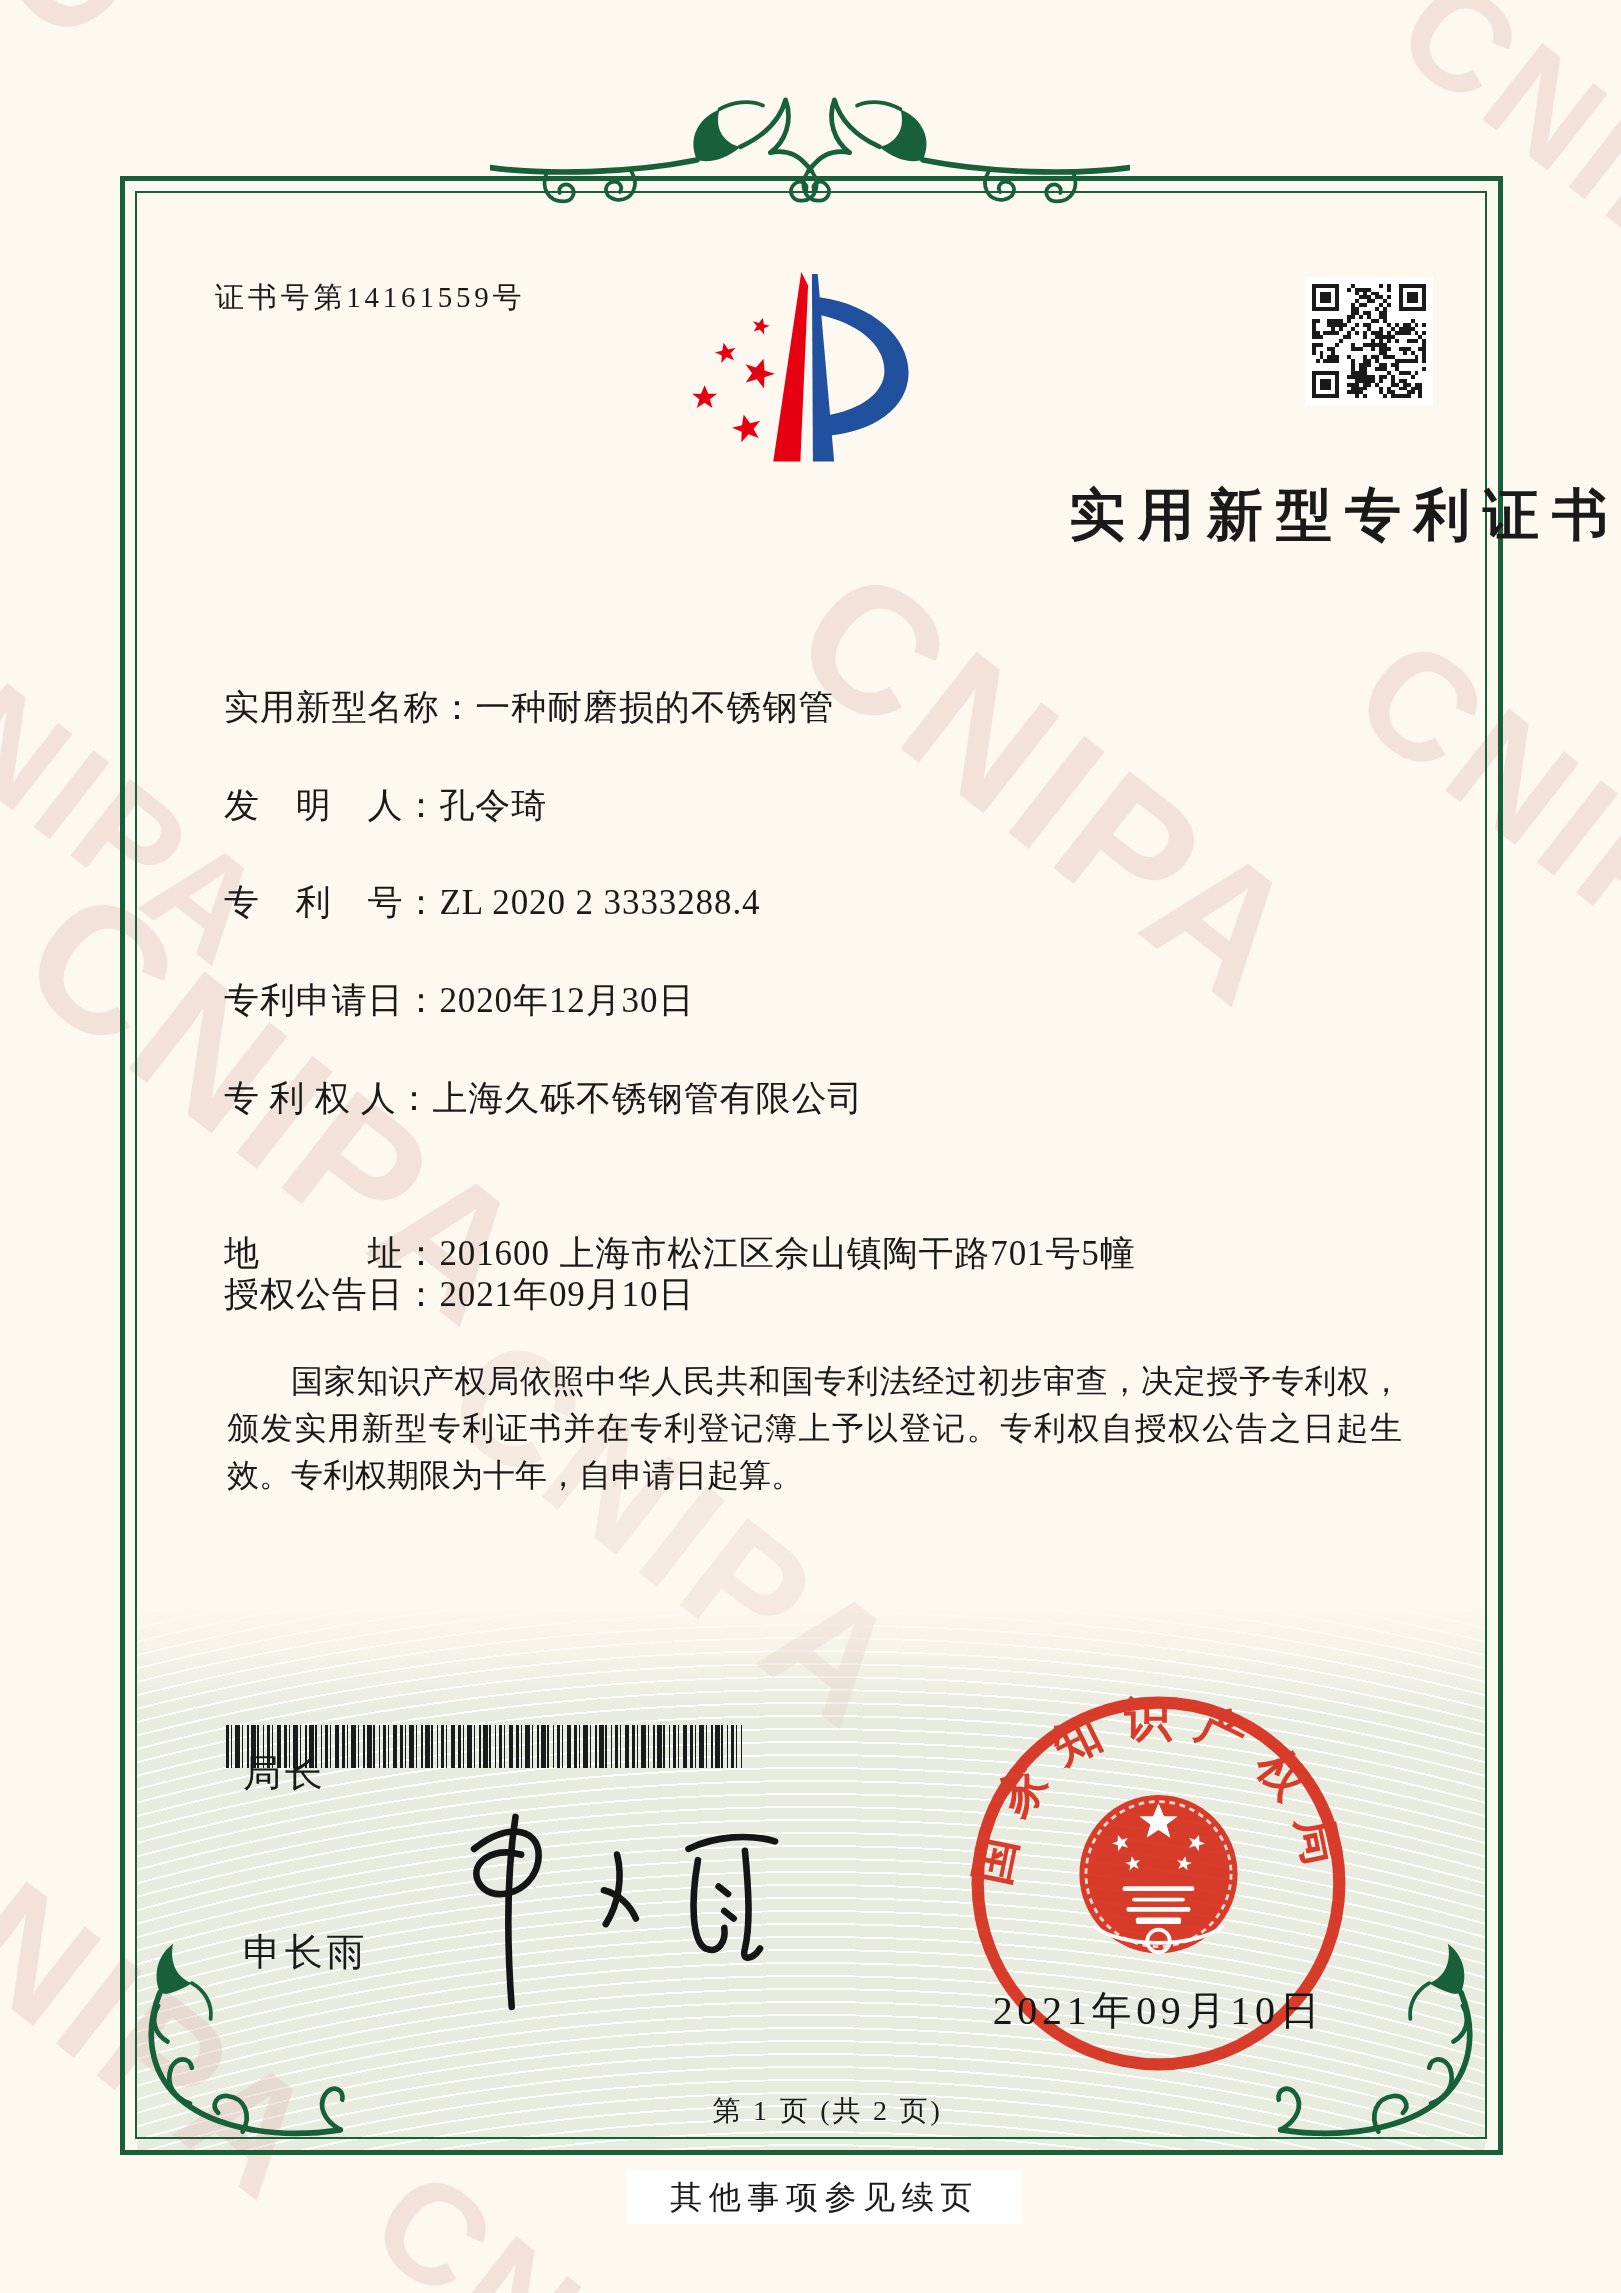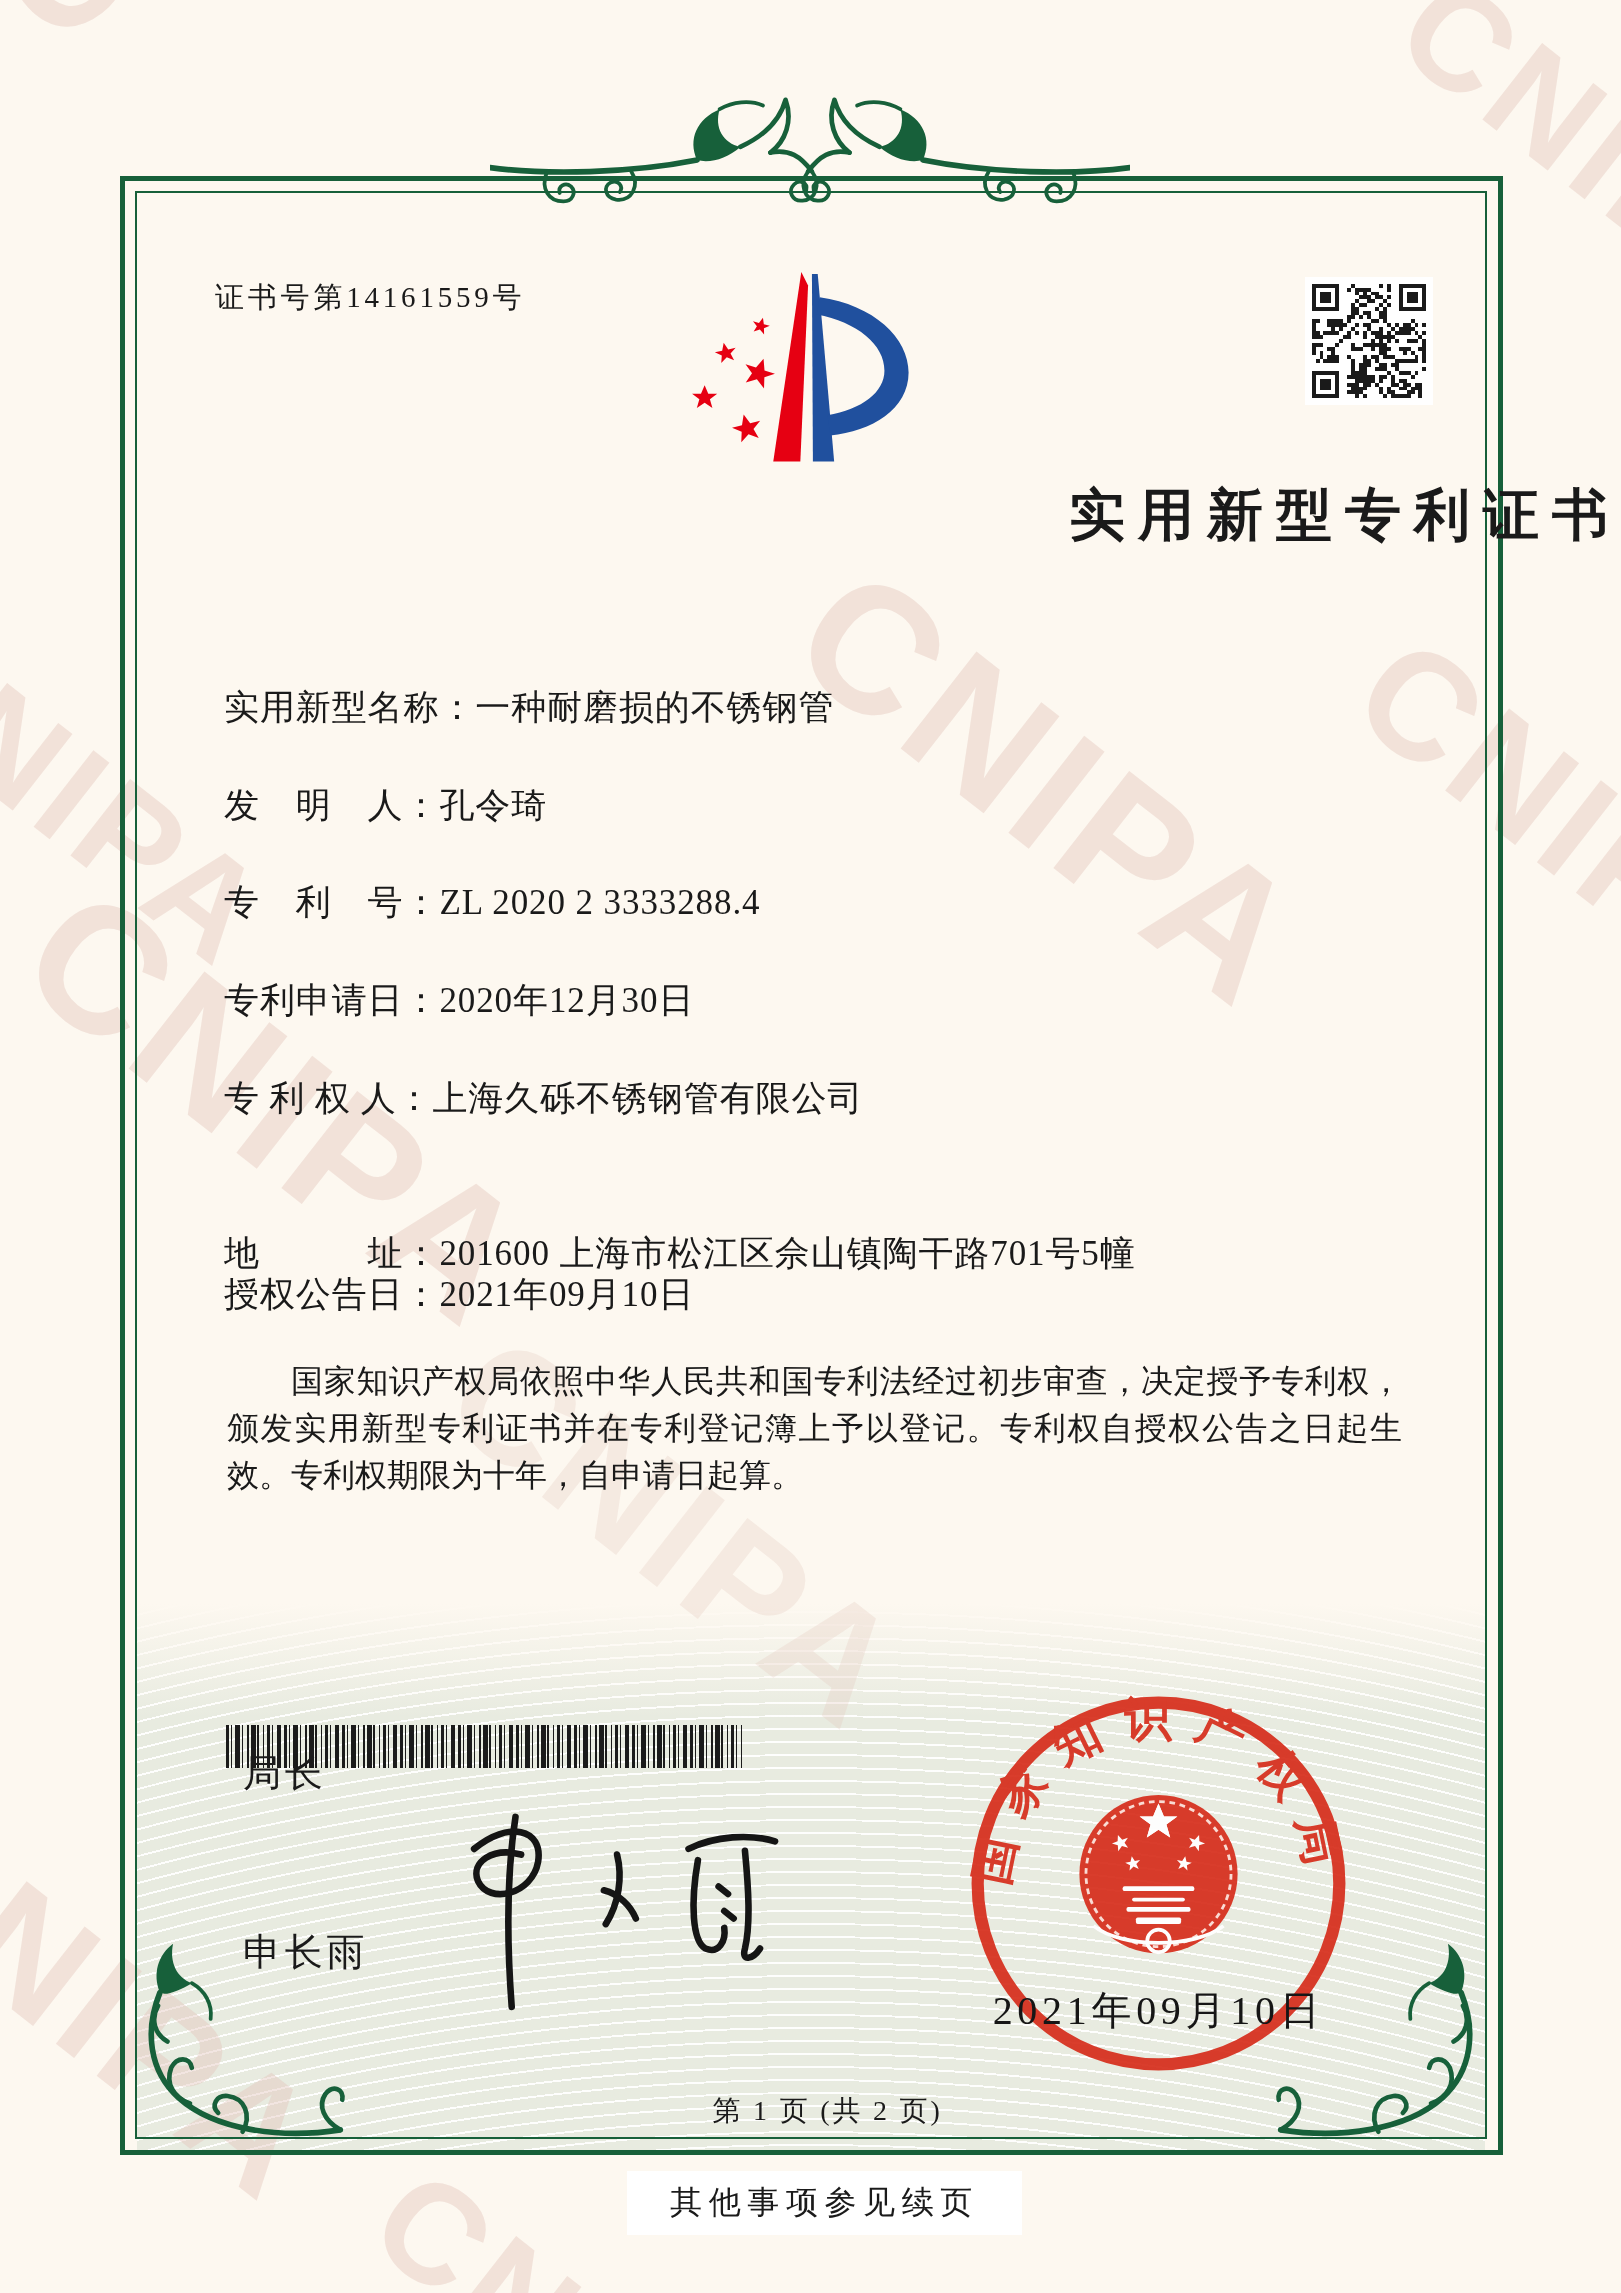--- a/index.html
+++ b/index.html
@@ -69,21 +69,21 @@
   .signer-name{position:absolute;left:243px;top:1927px;font-size:38px;z-index:4;
     font-family:"Liberation Sans","DejaVu Sans",sans-serif;letter-spacing:3.8px;}
   .signature{position:absolute;left:395px;top:1800px;width:414px;height:221px;z-index:4;}
   .seal{position:absolute;left:956px;top:1681px;width:405px;height:405px;z-index:5;opacity:.94;}
   .seal-date{position:absolute;left:970px;top:1983px;width:377px;text-align:center;z-index:6;
     font-size:40px;letter-spacing:4.7px;color:#161616;}
   
   .page-info{position:absolute;left:17px;top:2092px;width:1621px;text-align:center;
     font-size:28px;letter-spacing:2.8px;z-index:4;}
   .footer-note{
-    position:absolute;left:627px;top:2171px;width:395px;height:64px;z-index:6;
+    position:absolute;left:627px;top:2171px;width:395px;height:53px;z-index:6;
     background:#ffffff;display:flex;align-items:center;justify-content:center;
     font-size:32px;letter-spacing:6.6px;
   }
 </style>
 </head>
 <body>
 
 <div class="page">
 
   <div class="wm" style="left:-38px;top:-66px;font-size:160px;transform:rotate(-38deg);">CNIPA</div>

